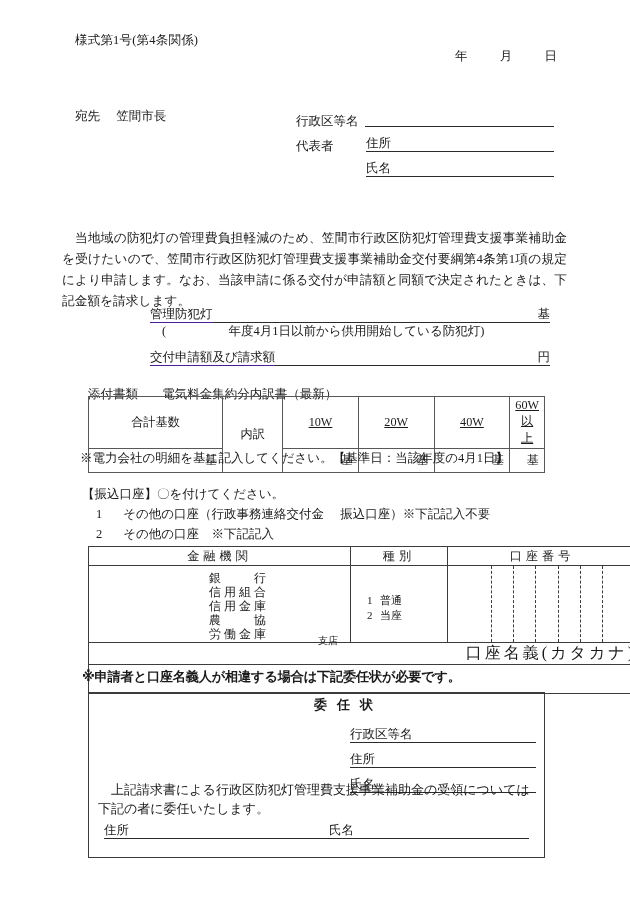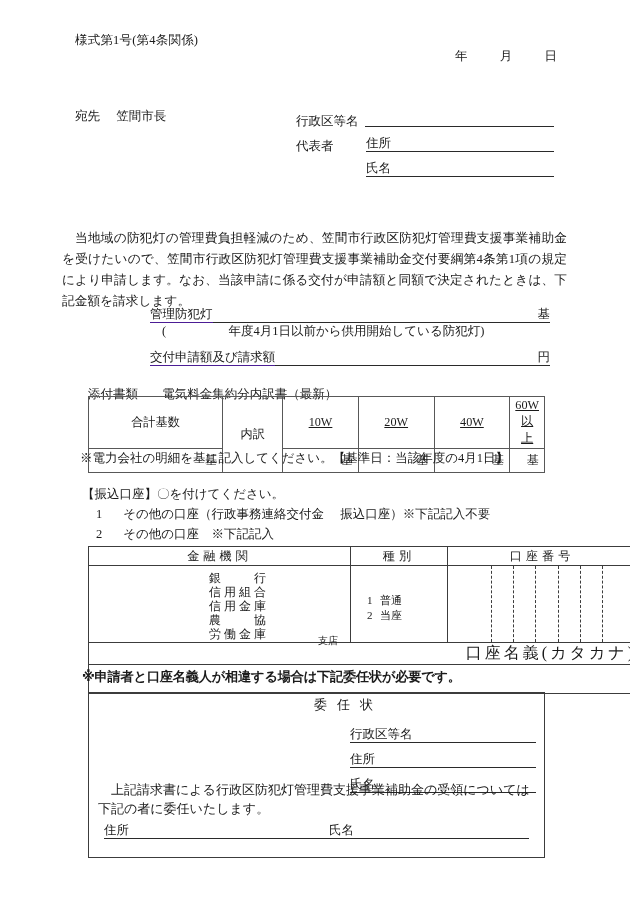--- a/index.html
+++ b/index.html
@@ -267,21 +267,21 @@
     border: 1px solid #3c3c3c;
     box-sizing: border-box;
   }
   .deleg-title {
     position: absolute;
     left: 0; top: 696px;
     width: 511px;
     margin-left: 88px;
     text-align: center;
     font-size: 13px;
-    font-weight: normal;
+    font-weight: bold;
     letter-spacing: 10px;
     text-indent: 10px;
   }
   .deleg-fields {
     left: 350px; top: 718px;
     width: 186px;
   }
   .deleg-body {
     left: 98px; top: 780px;
     width: 437px;

